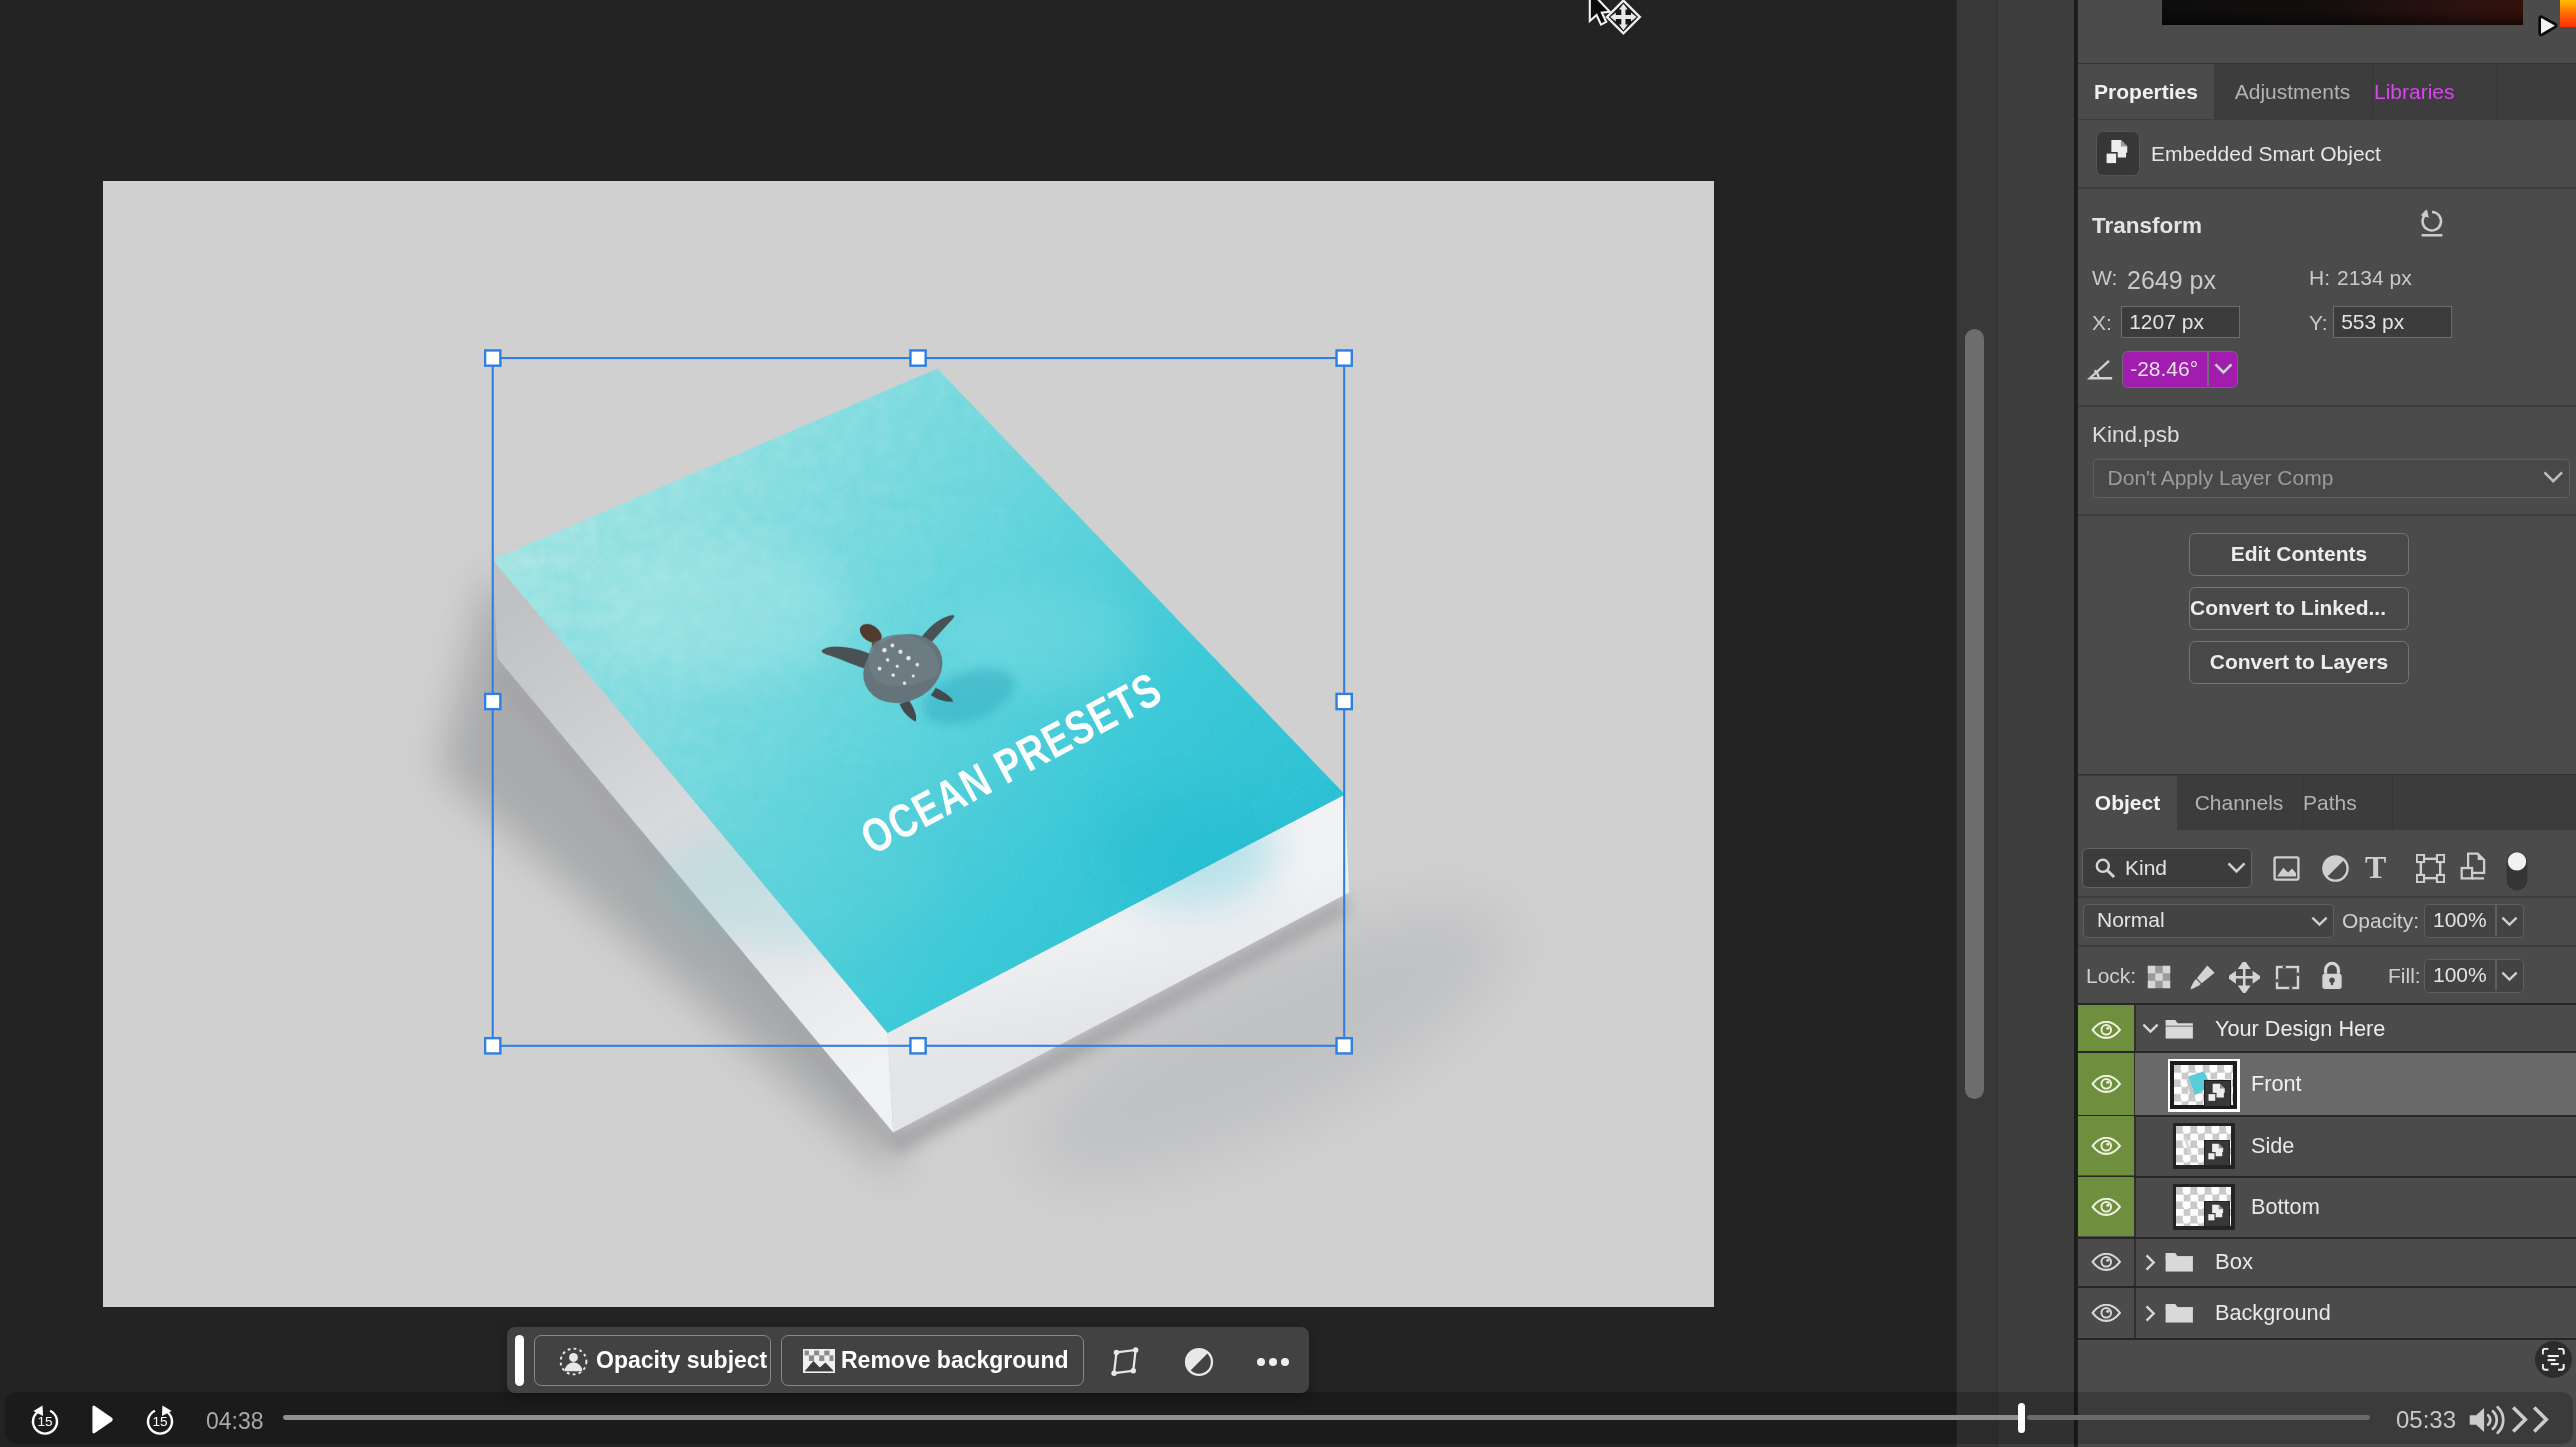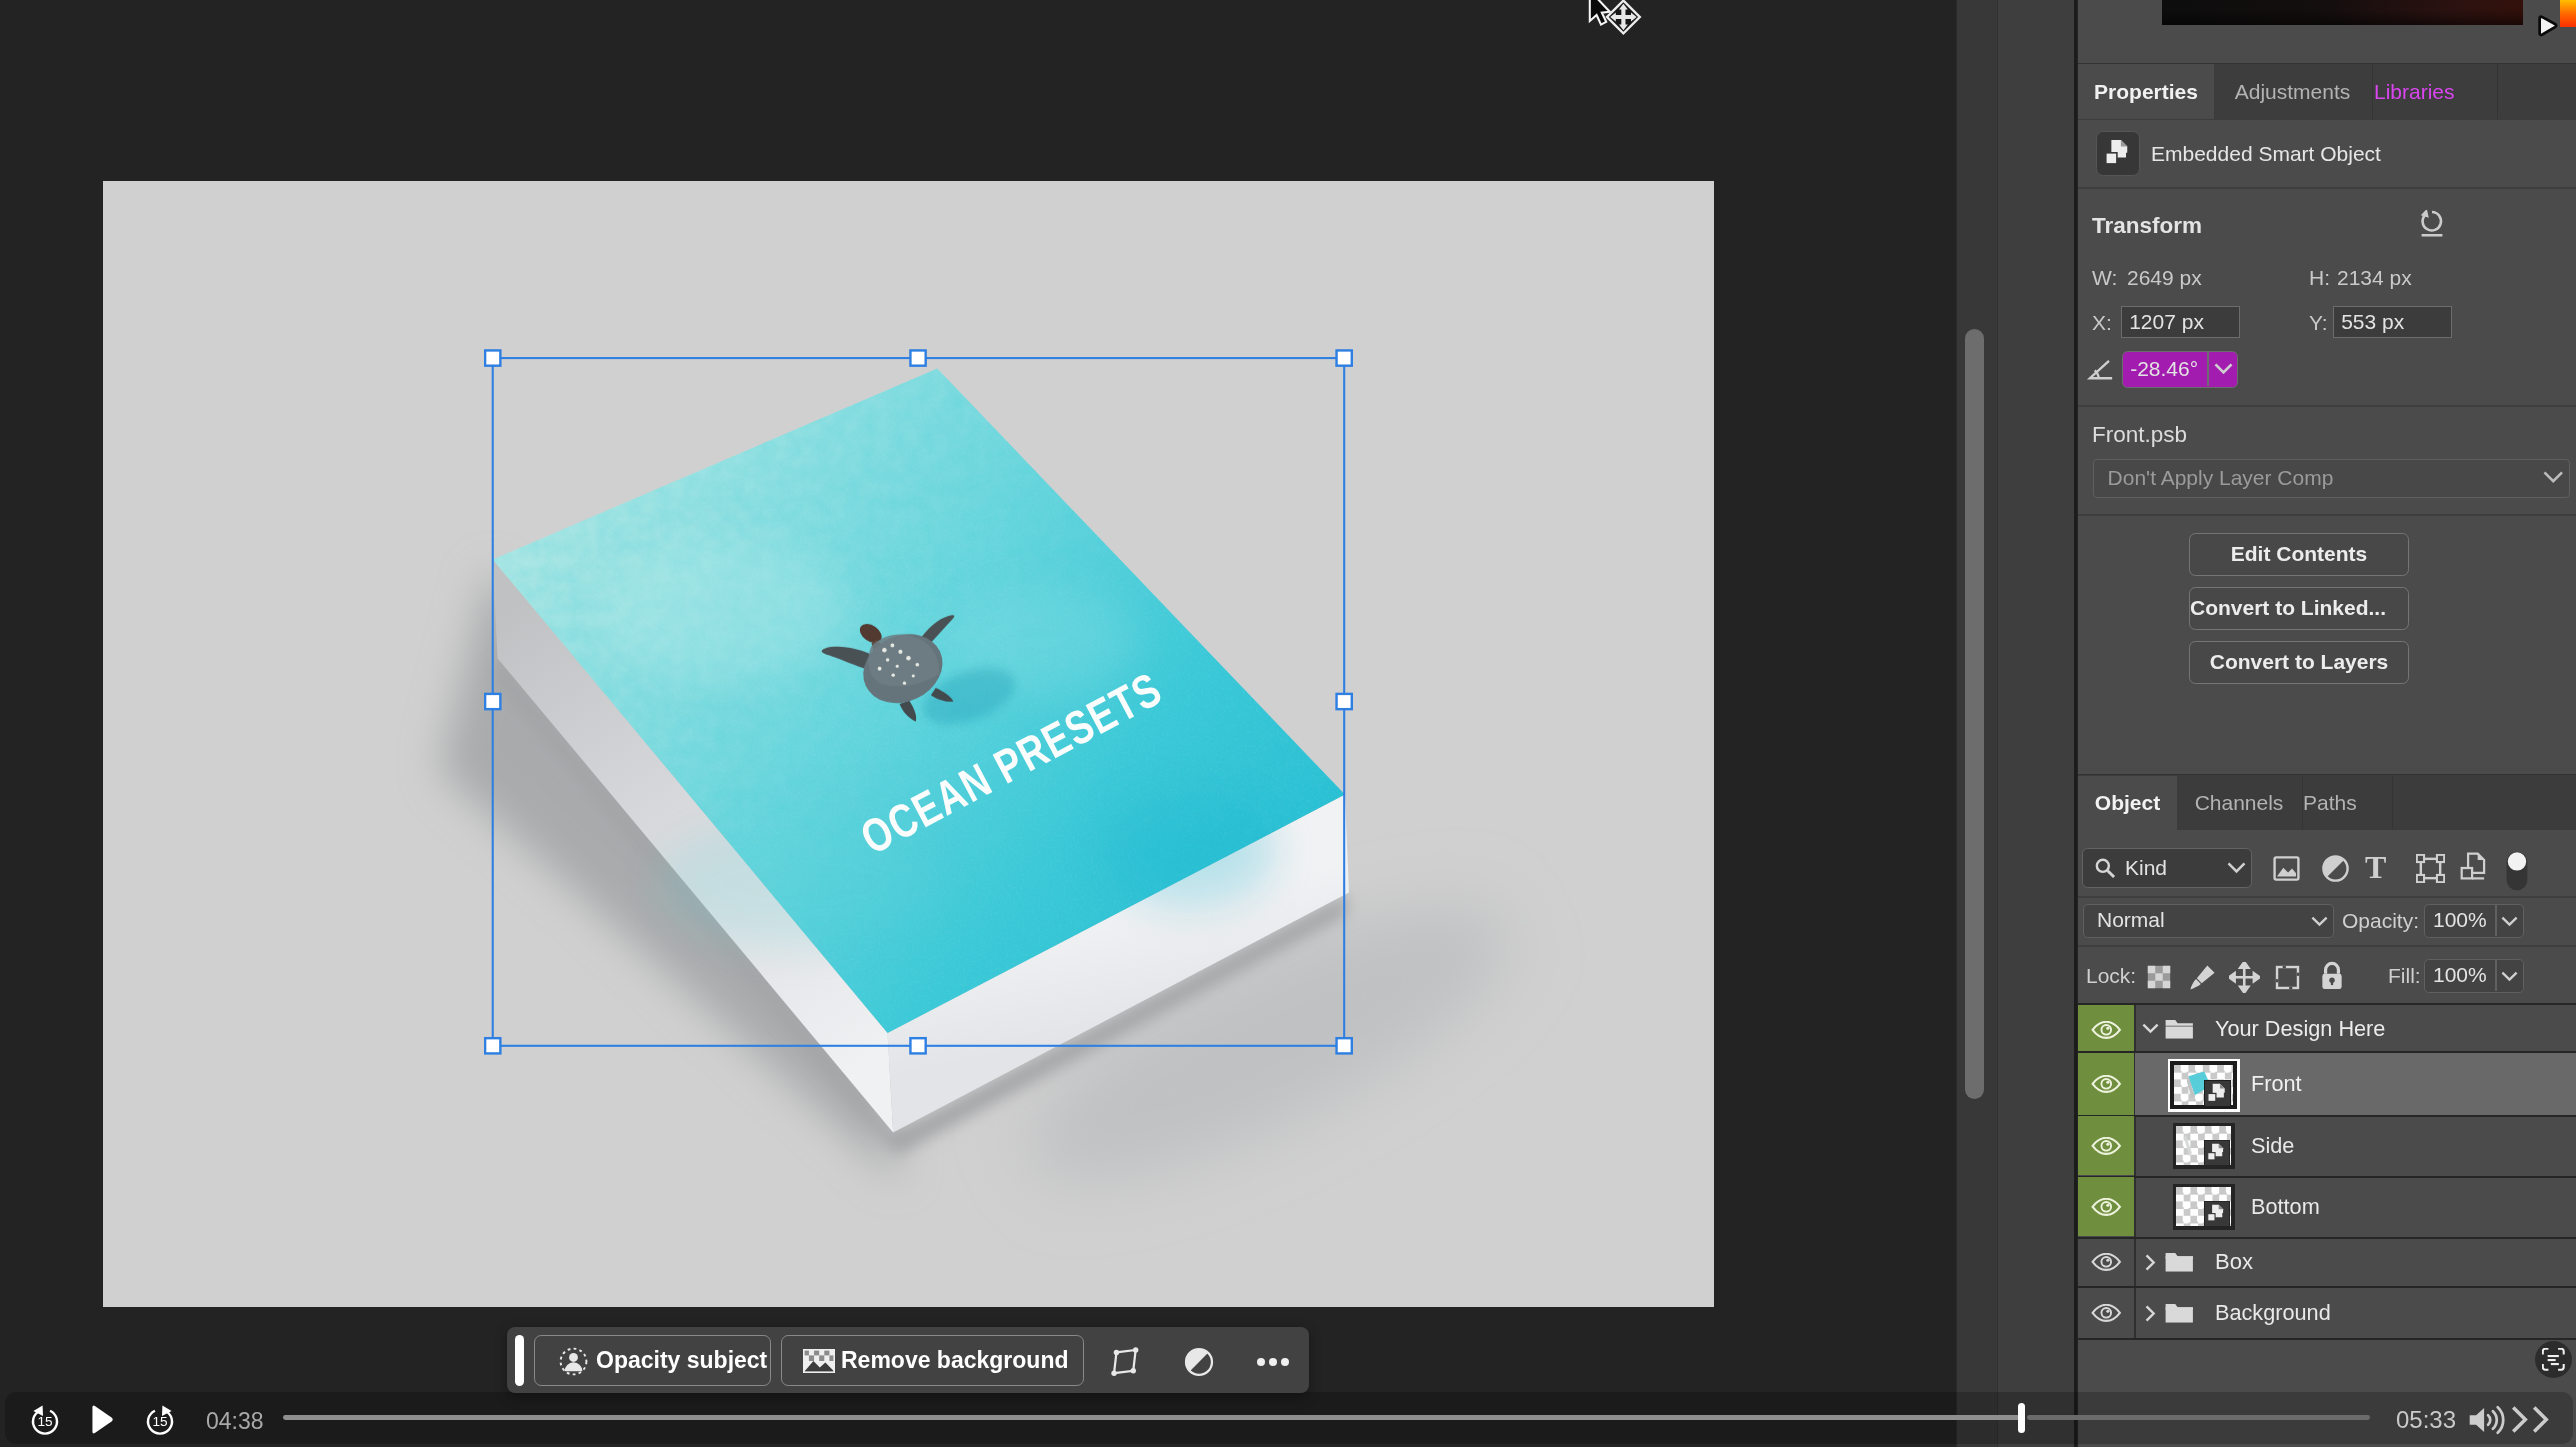--- a/index.html
+++ b/index.html
@@ -154,42 +154,42 @@
 <div class="abs" style="left:2078px;top:187px;width:498px;height:1.6px;background:#3e3e3e"></div>
 
 
 <div class="abs" style="left:2092px;top:213px;color:#e4e4e4;font-size:22.5px;font-weight:bold">Transform</div>
 <svg class="abs" style="left:2416px;top:210px" width="32" height="30.5" viewBox="0 0 40 38">
   <path d="M12,5.5 A11.5,11.5 0 1 0 20,2.5" fill="none" stroke="#cccccc" stroke-width="3.2"></path>
   <polygon points="13.5,-1.5 6,6.5 16,9.5" fill="#cccccc"></polygon>
   <line x1="7" y1="31.5" x2="33" y2="31.5" stroke="#cccccc" stroke-width="3.2"></line>
 </svg>
 <div class="abs" style="left:2092px;top:266px;color:#c9c9c9;font-size:21px">W:</div>
-<div class="abs" style="left:2127px;top:266px;color:#c9c9c9;font-size:21px">2649 px</div>
+<div class="abs" style="left:2127px;top:266px;color:#c9c9c9;font-size:25px">2649 px</div>
 <div class="abs" style="left:2309px;top:266px;color:#c9c9c9;font-size:21px">H:</div>
 <div class="abs" style="left:2337px;top:266px;color:#c9c9c9;font-size:21px">2134 px</div>
 <div class="abs" style="left:2092px;top:311px;color:#c9c9c9;font-size:21px">X:</div>
 <div class="abs" style="left:2121px;top:306px;width:119px;height:32px;background:#3c3c3c;border:1.6px solid #6c6c6c;color:#e3e3e3;font-size:21px;line-height:29px;padding-left:7.2px">1207 px</div>
 <div class="abs" style="left:2309px;top:311px;color:#c9c9c9;font-size:21px">Y:</div>
 <div class="abs" style="left:2333px;top:306px;width:119px;height:32px;background:#3c3c3c;border:1.6px solid #6c6c6c;color:#e3e3e3;font-size:21px;line-height:29px;padding-left:7.2px">553 px</div>
 <svg class="abs" style="left:2085px;top:356px" width="30.5" height="27" viewBox="0 0 38 34">
   <path d="M34,28 L6,28 L30,6" fill="none" stroke="#cfcfcf" stroke-width="3"></path>
   <path d="M17,28 a14,14 0 0 0 -5,-10" fill="none" stroke="#cfcfcf" stroke-width="3"></path>
 </svg>
 <div class="abs" style="left:2122px;top:351px;width:116px;height:37px;background:#a21caf;border:1.6px solid #6c6c6c;border-radius:5.6px">
   <div class="abs" style="left:7.2px;top:0;height:34px;line-height:34px;color:#e3e3e3;font-size:21px">-28.46°</div>
   <div class="abs" style="left:84px;top:0;width:1.6px;height:34px;background:#6c6c6c"></div>
   <svg class="abs" style="left:90px;top:10.4px" width="21" height="13.6" viewBox="0 0 26 17">
       <path d="M3,3 L13,13 L23,3" fill="none" stroke="#cfcfcf" stroke-width="3.4"></path>
     </svg>
 </div>
 <div class="abs" style="left:2078px;top:405px;width:498px;height:1.6px;background:#3e3e3e"></div>
 
 
-<div class="abs" style="left:2092px;top:422px;color:#dcdcdc;font-size:22.5px">Front.psb</div>
+<div class="abs" style="left:2092px;top:422px;color:#dcdcdc;font-size:22.5px">Kind.psb</div>
 <div class="abs" style="left:2093px;top:459px;width:477px;height:39px;background:#484848;border:1.6px solid #5f5f5f;border-radius:4px">
   <div class="abs" style="left:13.6px;top:0;height:35px;line-height:35px;color:#9b9b9b;font-size:21px">Don't Apply Layer Comp</div>
   <svg class="abs" style="left:448px;top:10.4px" width="22.5" height="14.4" viewBox="0 0 28 18">
       <path d="M3,3 L14,14 L25,3" fill="none" stroke="#bdbdbd" stroke-width="3.2"></path>
     </svg>
 </div>
 <div class="abs" style="left:2078px;top:514px;width:498px;height:1.6px;background:#3e3e3e"></div>
 
 
 <div class="abs" style="left:2189px;top:533px;width:220px;height:43px;background:#484848;border:1.6px solid #757575;border-radius:6.4px;color:#ececec;font-size:21px;font-weight:bold;line-height:40px;text-align:center">Edit Contents</div>

